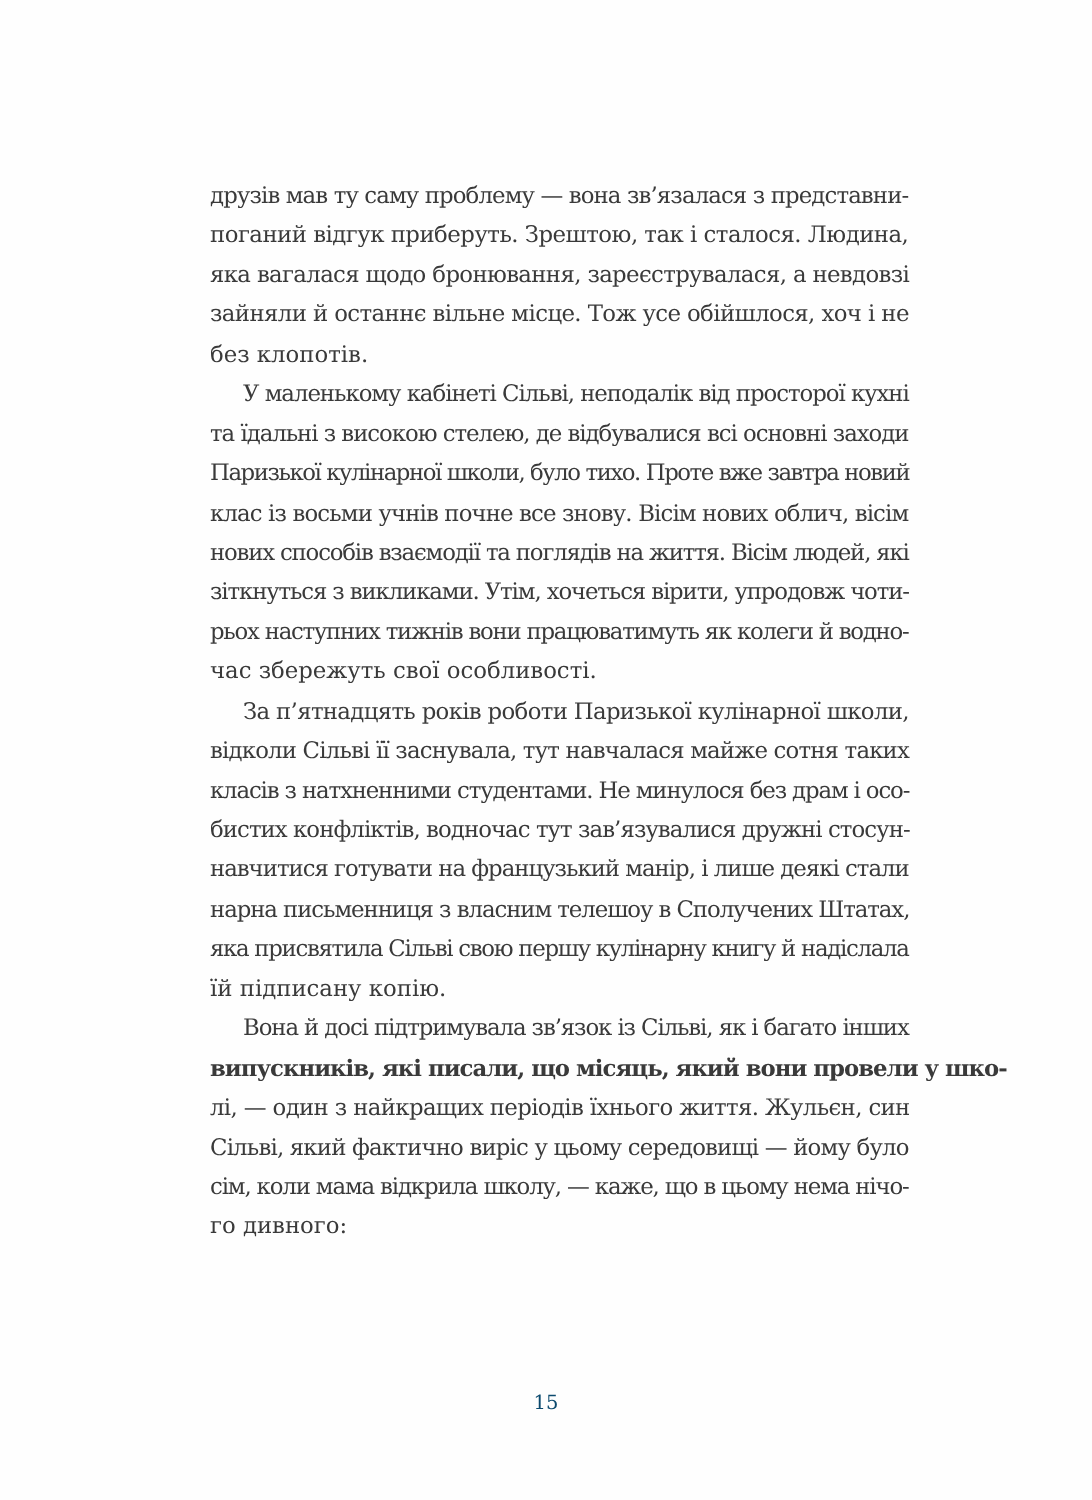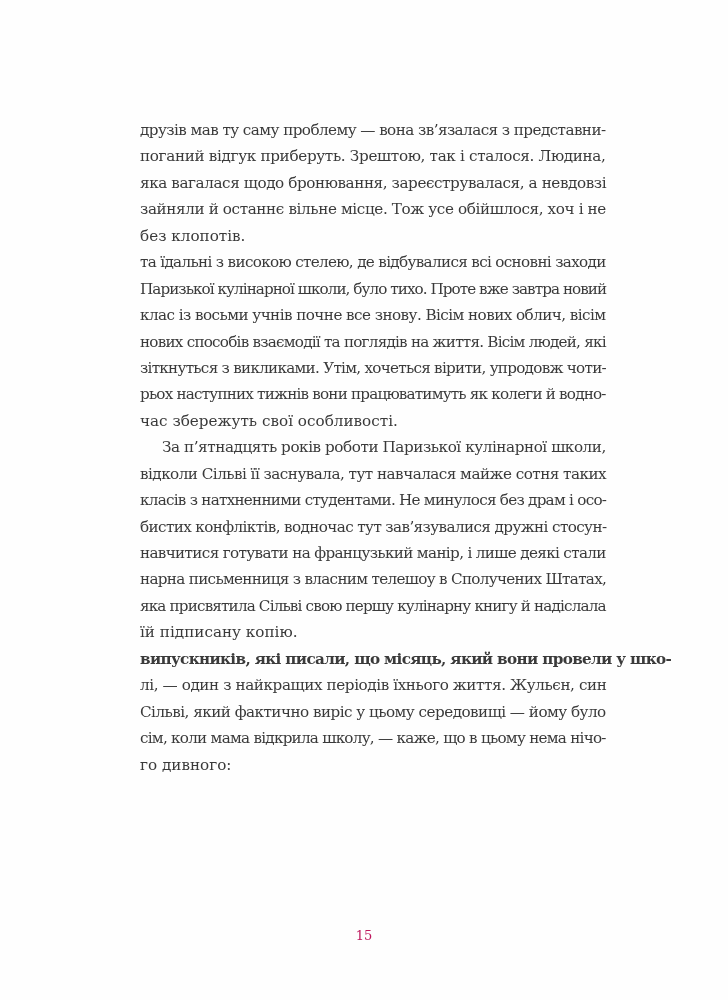--- a/index.html
+++ b/index.html
@@ -46,38 +46,39 @@
       padding-left: 22px;
     }
     .page-number {
       position: absolute;
       left: 0;
       width: 728px;
       top: 928px;
       text-align: center;
       font-family: "DejaVu Serif", serif;
       font-size: 13px;
-      color: #be185d;
+      color: #0c4a6e;
     }
   </style>
 </head>
 <body>
 
 <div class="page">
   <div class="text-block">
 
     <div>
       <span class="line" style="display: block; word-spacing: 0px; letter-spacing: -0.576271px; text-align-last: left; text-align: left;">друзів мав ту саму проблему — вона зв’язалася з представни-</span>
       <span class="line" style="display: block; word-spacing: 0px; letter-spacing: -0.333333px; text-align-last: left; text-align: left;">поганий відгук приберуть. Зрештою, так і сталося. Людина,</span>
       <span class="line" style="display: block; word-spacing: 0px; letter-spacing: -0.421053px; text-align-last: left; text-align: left;">яка вагалася щодо бронювання, зареєструвалася, а невдовзі</span>
       <span class="line" style="display: block; word-spacing: 0px; letter-spacing: -0.389831px; text-align-last: left; text-align: left;">зайняли й останнє вільне місце. Тож усе обійшлося, хоч і не</span>
       <span class="line last" style="display: block; word-spacing: 0px; text-align-last: left; text-align: left;">без клопотів.</span>
     </div>
 
     <div>
+      <span class="line indent" style="display: block; word-spacing: 0px; letter-spacing: -0.677966px; text-align-last: left; text-align: left;">У маленькому кабінеті Сільві, неподалік від просторої кухні</span>
       <span class="line" style="display: block; word-spacing: 0px; letter-spacing: -0.677419px; text-align-last: left; text-align: left;">та їдальні з високою стелею, де відбувалися всі основні заходи</span>
       <span class="line" style="display: block; word-spacing: 0px; letter-spacing: -0.95082px; text-align-last: left; text-align: left;">Паризької кулінарної школи, було тихо. Проте вже завтра новий</span>
       <span class="line" style="display: block; word-spacing: 0px; letter-spacing: -0.564516px; text-align-last: left; text-align: left;">клас із восьми учнів почне все знову. Вісім нових облич, вісім</span>
       <span class="line" style="display: block; word-spacing: 0px; letter-spacing: -0.777778px; text-align-last: left; text-align: left;">нових способів взаємодії та поглядів на життя. Вісім людей, які</span>
       <span class="line" style="display: block; word-spacing: 0px; letter-spacing: -0.737705px; text-align-last: left; text-align: left;">зіткнуться з викликами. Утім, хочеться вірити, упродовж чоти-</span>
       <span class="line" style="display: block; word-spacing: 0px; letter-spacing: -0.813559px; text-align-last: left; text-align: left;">рьох наступних тижнів вони працюватимуть як колеги й водно-</span>
       <span class="line last" style="display: block; word-spacing: 0px; text-align-last: left; text-align: left;">час збережуть свої особливості.</span>
     </div>
 
     <div>
@@ -85,20 +86,21 @@
       <span class="line" style="display: block; word-spacing: 0px; letter-spacing: -0.533333px; text-align-last: left; text-align: left;">відколи Сільві її заснувала, тут навчалася майже сотня таких</span>
       <span class="line" style="display: block; word-spacing: 0px; letter-spacing: -0.75px; text-align-last: left; text-align: left;">класів з натхненними студентами. Не минулося без драм і осо-</span>
       <span class="line" style="display: block; word-spacing: 0px; letter-spacing: -0.616667px; text-align-last: left; text-align: left;">бистих конфліктів, водночас тут зав’язувалися дружні стосун-</span>
       <span class="line" style="display: block; word-spacing: 0px; letter-spacing: -0.661017px; text-align-last: left; text-align: left;">навчитися готувати на французький манір, і лише деякі стали</span>
       <span class="line" style="display: block; word-spacing: 0px; letter-spacing: -0.696429px; text-align-last: left; text-align: left;">нарна письменниця з власним телешоу в Сполучених Штатах,</span>
       <span class="line" style="display: block; word-spacing: 0px; letter-spacing: -0.85px; text-align-last: left; text-align: left;">яка присвятила Сільві свою першу кулінарну книгу й надіслала</span>
       <span class="line last" style="display: block; word-spacing: 0px; text-align-last: left; text-align: center;">їй підписану копію.</span>
     </div>
 
     <div>
+      <span class="line indent" style="display: block; word-spacing: 0px; letter-spacing: -0.721311px; text-align-last: left; text-align: left;">Вона й досі підтримувала зв’язок із Сільві, як і багато інших</span>
       <span class="line" style="display: block; word-spacing: 0px; letter-spacing: -0.65px; text-align-last: left; text-align: left; font-weight: bold;">випускників, які писали, що місяць, який вони провели у шко-</span>
       <span class="line" style="display: block; word-spacing: 0px; letter-spacing: -0.413793px; text-align-last: left; text-align: left;">лі, — один з найкращих періодів їхнього життя. Жульєн, син</span>
       <span class="line" style="display: block; word-spacing: 0px; letter-spacing: -0.534483px; text-align-last: left; text-align: left;">Сільві, який фактично виріс у цьому середовищі — йому було</span>
       <span class="line" style="display: block; word-spacing: 0px; letter-spacing: -0.75px; text-align-last: left; text-align: left;">сім, коли мама відкрила школу, — каже, що в цьому нема нічо-</span>
       <span class="line last" style="display: block; word-spacing: 0px; text-align-last: left; text-align: left;">го дивного:</span>
     </div>
 
   </div>
 
   <div class="page-number">15</div>

